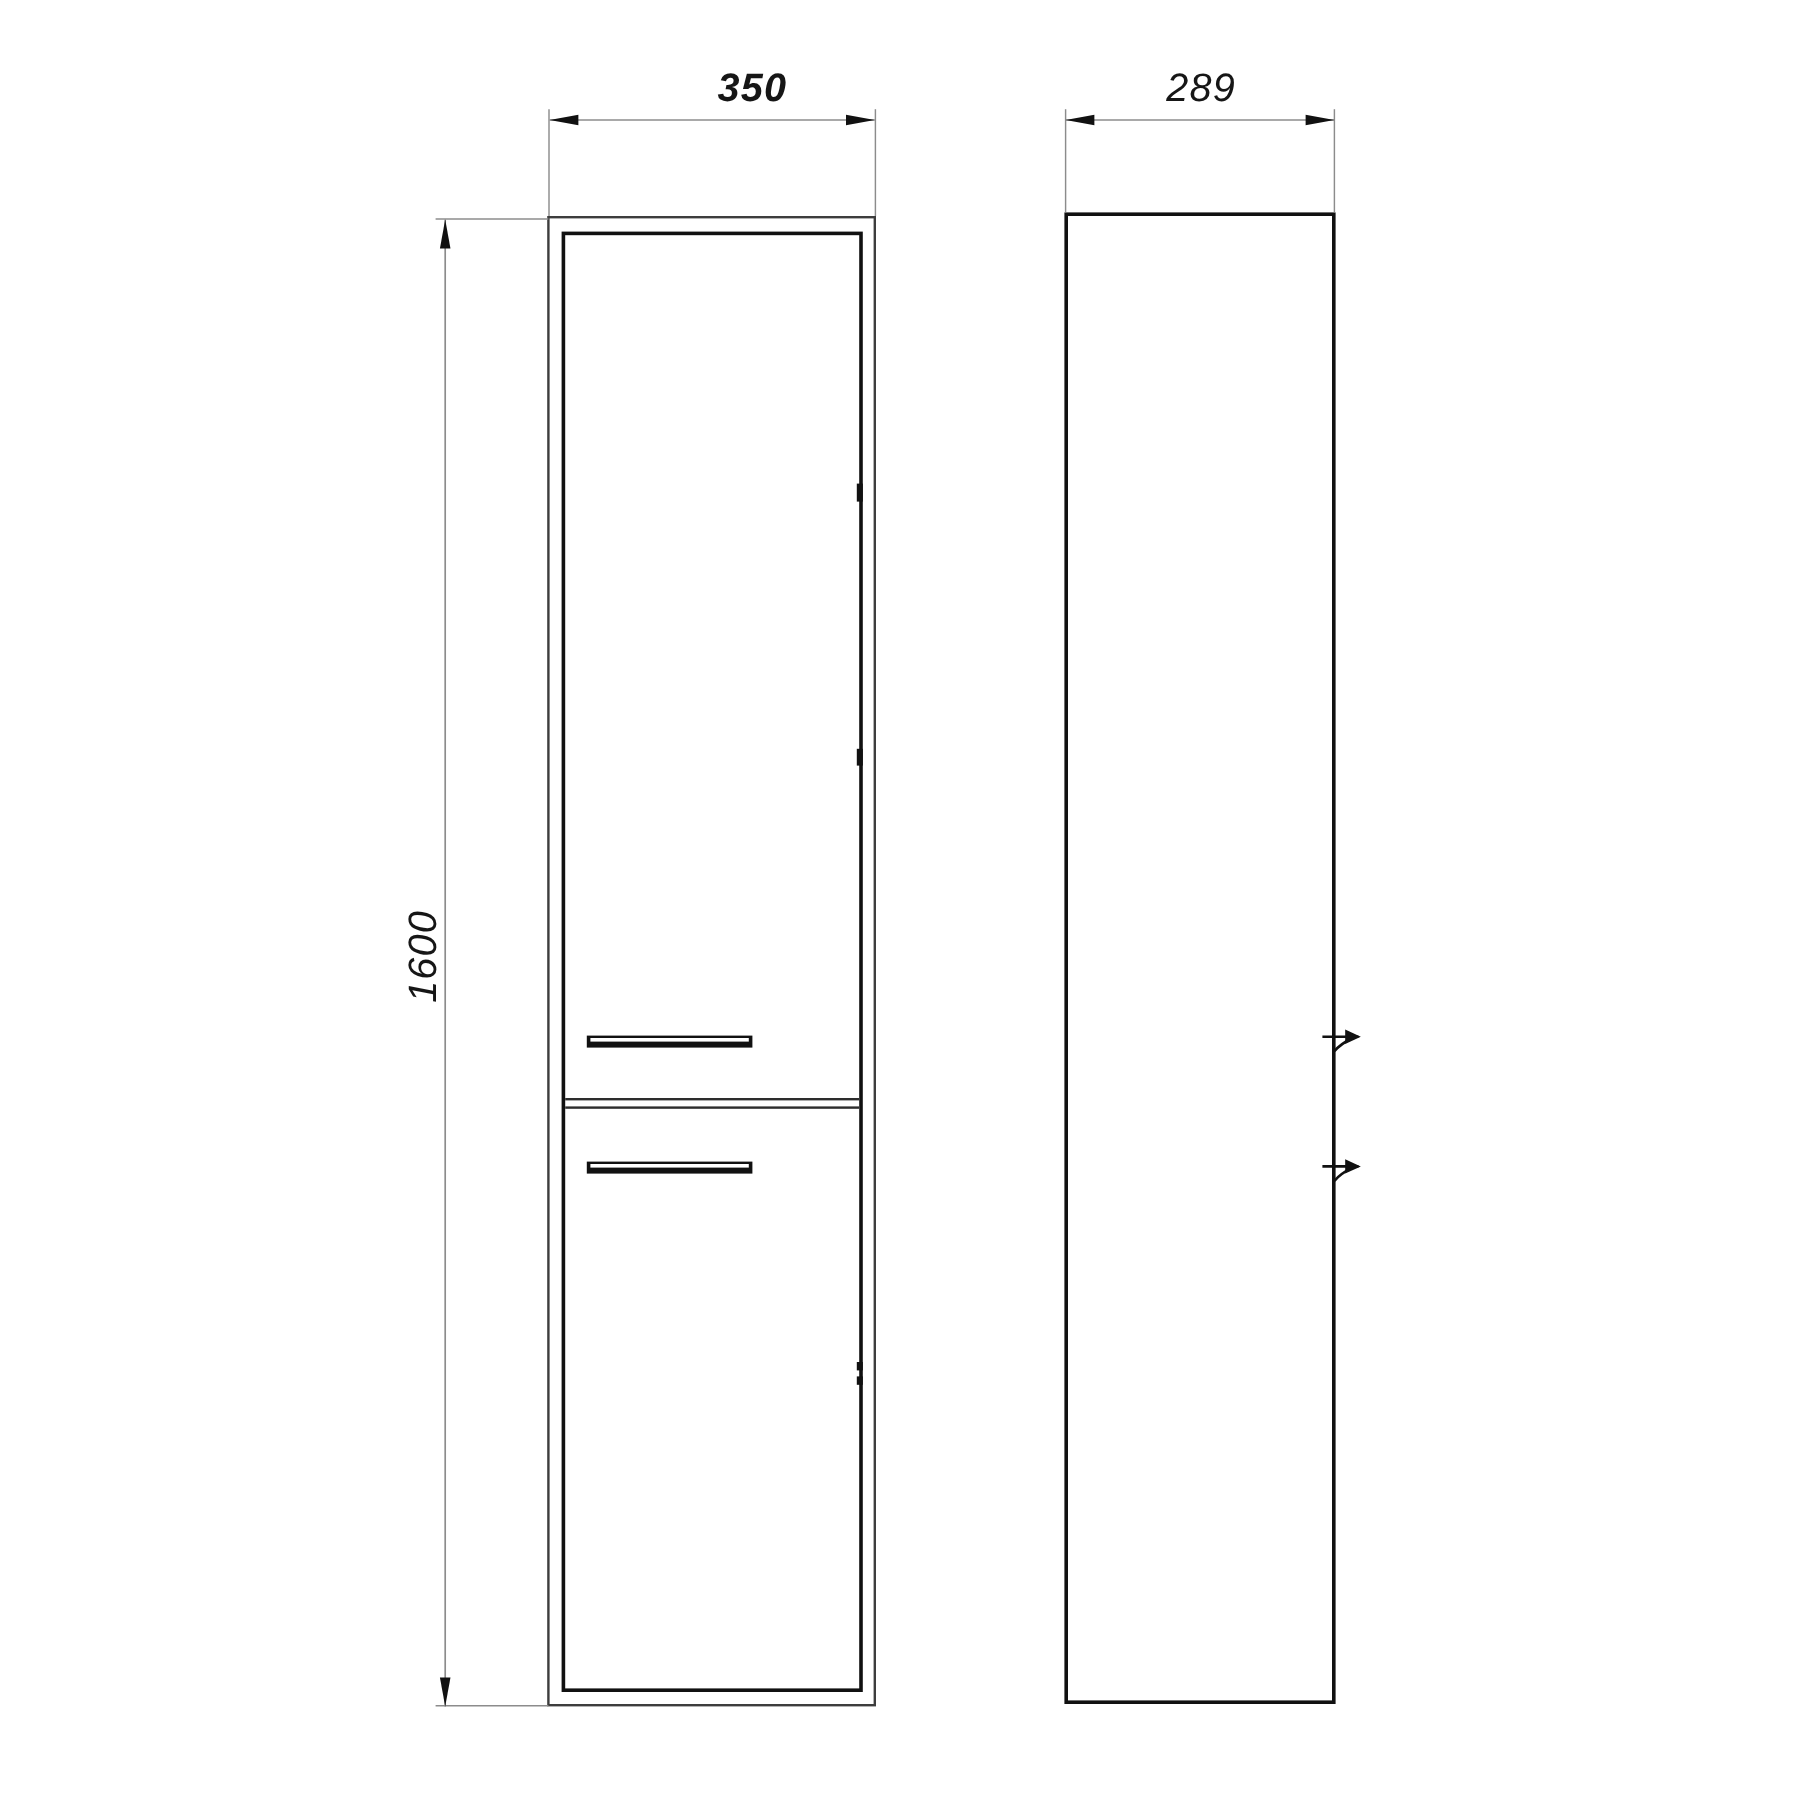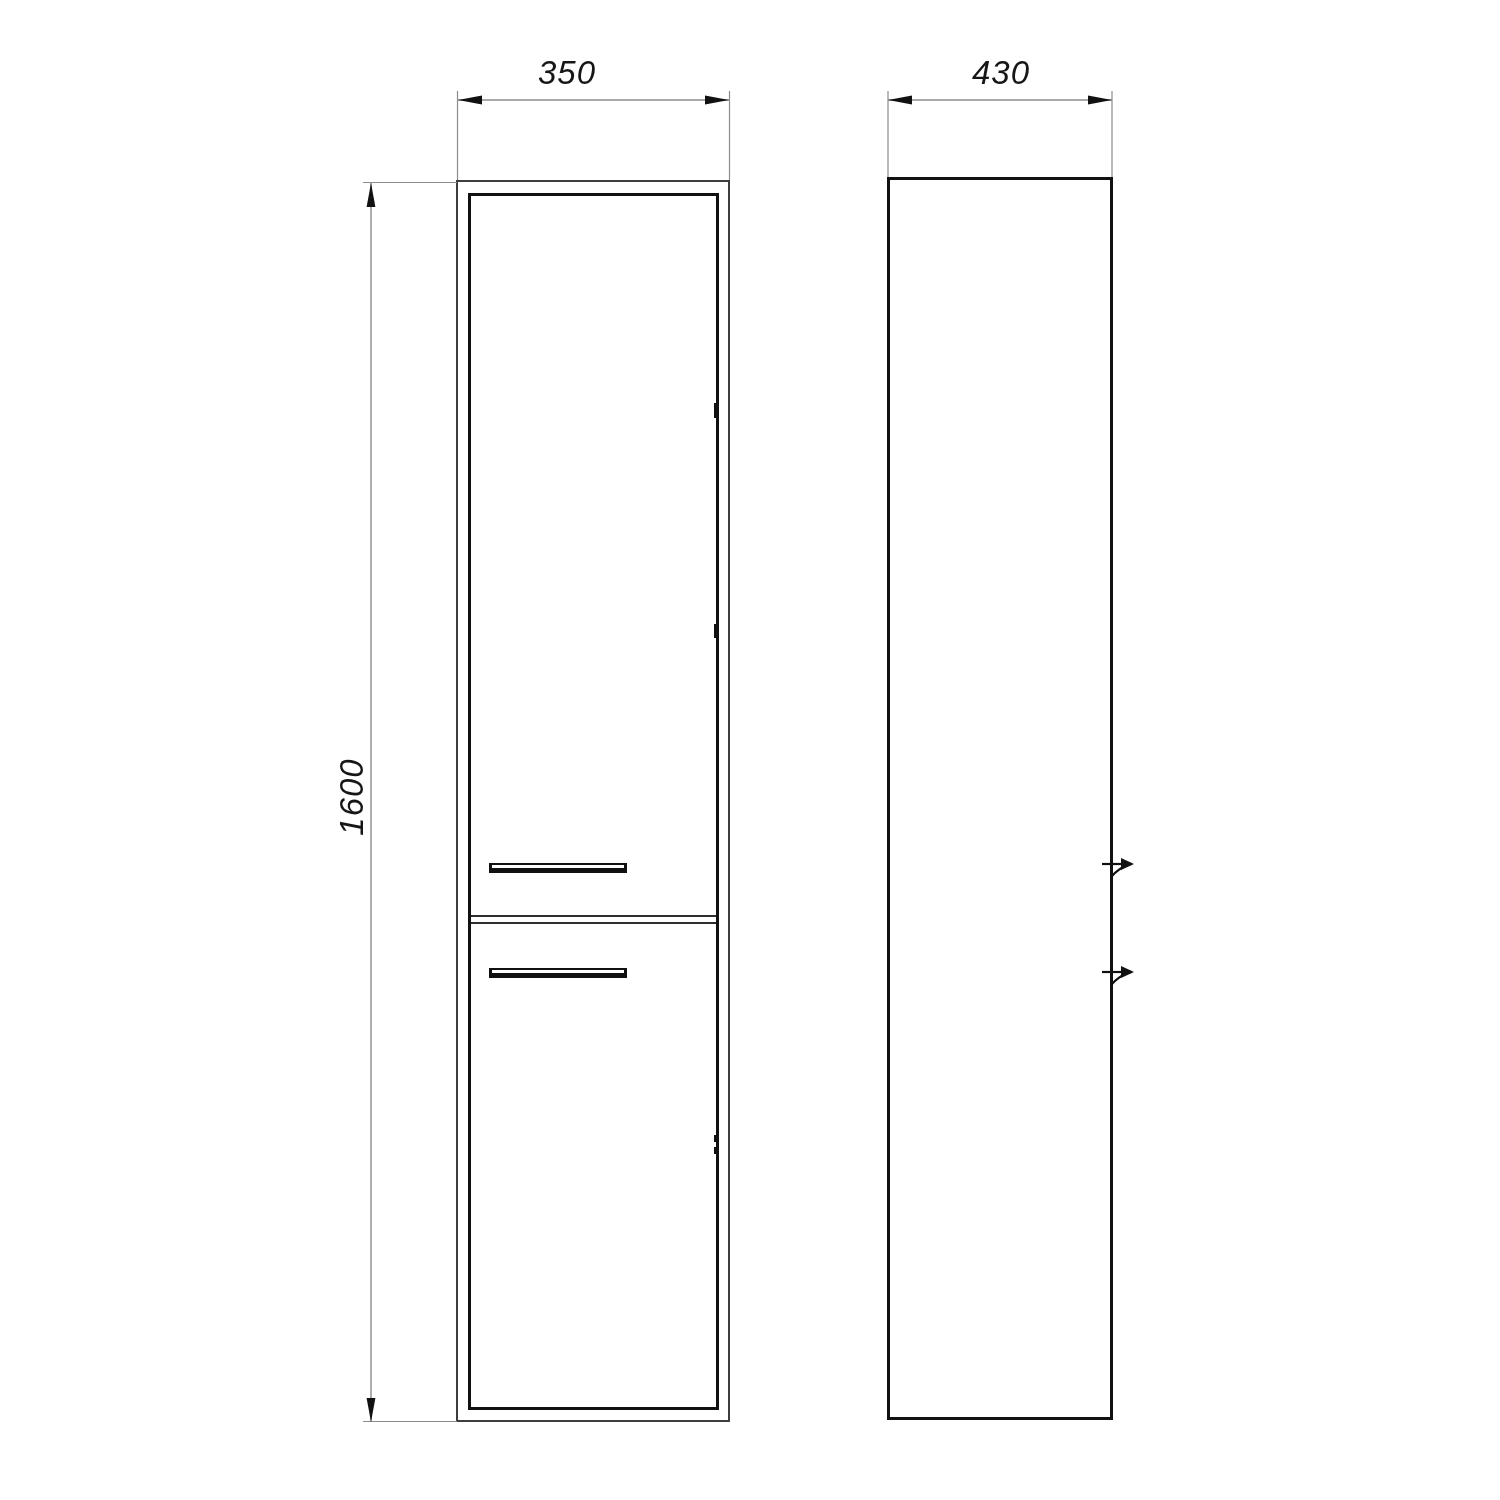--- a/index.html
+++ b/index.html
@@ -46,21 +46,21 @@
   svg{position:absolute;overflow:visible;}
   .dimline{stroke:var(--dim,#8c8c8c);stroke-width:1.4;fill:none;}
   .extline{stroke:var(--dim,#9a9a9a);stroke-width:1.2;fill:none;}
   .arrow{fill:var(--edge,#111);stroke:none;}
   .bracket-line{stroke:var(--edge,#111);stroke-width:2.2;fill:none;}
   .dim-label{
     position:absolute;text-align:center;
     font-size:33px;font-style:italic;letter-spacing:1px;
     color:var(--text,#161616);line-height:34px;height:34px;
   }
-  .lbl-w{left:517px;top:56px;width:100px;}
+  .lbl-w{left:577px;top:56px;width:100px;font-weight:bold;}
   .lbl-d{left:951px;top:56px;width:100px;}
   .lbl-h{left:297px;top:780px;width:110px;transform:rotate(-90deg);}
 </style>
 </head>
 <body>
 
 <div id="canvas">
 
   <div>
     <div class="abs fv-outline"></div>
@@ -105,21 +105,21 @@
   </div>
 
   <div>
     <svg style="left:878px;top:86px;" width="245" height="100" viewBox="0 0 245 100">
       <line class="extline" x1="10" y1="5" x2="10" y2="91"></line>
       <line class="extline" x1="234" y1="5" x2="234" y2="91"></line>
       <line class="dimline" x1="10" y1="14" x2="234" y2="14"></line>
       <polygon class="arrow" points="10,14 34,9.6 34,18.4"></polygon>
       <polygon class="arrow" points="234,14 210,9.6 210,18.4"></polygon>
     </svg>
-    <div class="dim-label lbl-d">430</div>
+    <div class="dim-label lbl-d">289</div>
   </div>
 
   <div>
     <svg style="left:356px;top:174px;" width="110" height="1256" viewBox="0 0 110 1256">
       <line class="extline" x1="7" y1="8.5" x2="101" y2="8.5"></line>
       <line class="extline" x1="7" y1="1247.5" x2="101" y2="1247.5"></line>
       <line class="dimline" x1="15" y1="9" x2="15" y2="1248"></line>
       <polygon class="arrow" points="15,9 10.6,33 19.4,33"></polygon>
       <polygon class="arrow" points="15,1248 10.6,1224 19.4,1224"></polygon>
     </svg>

